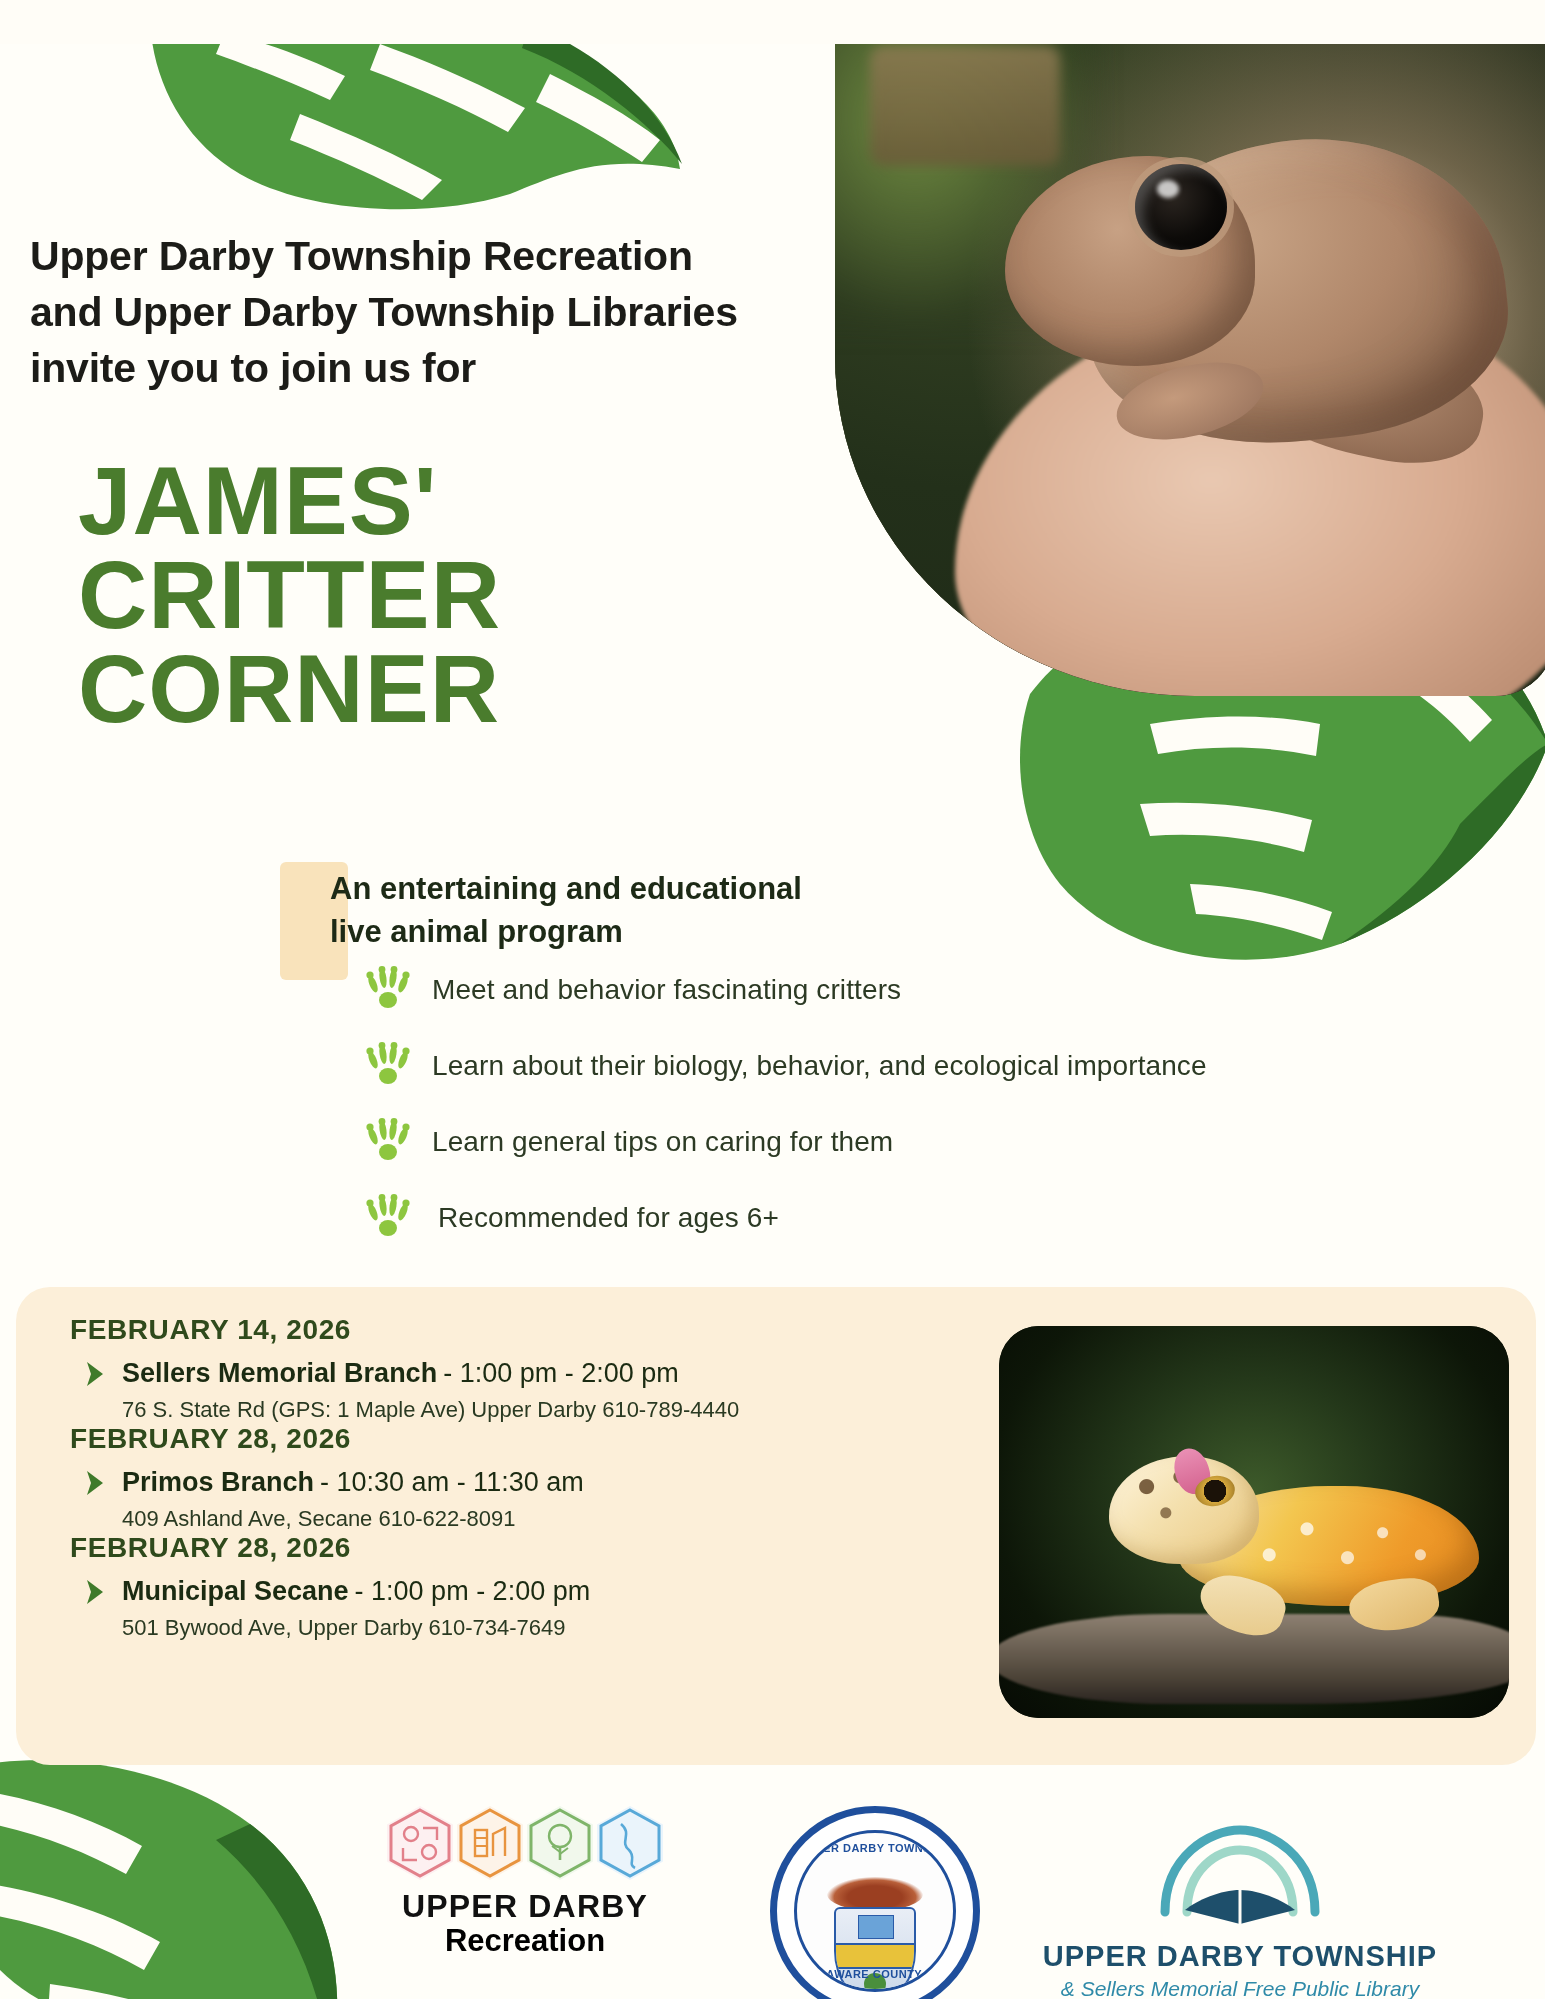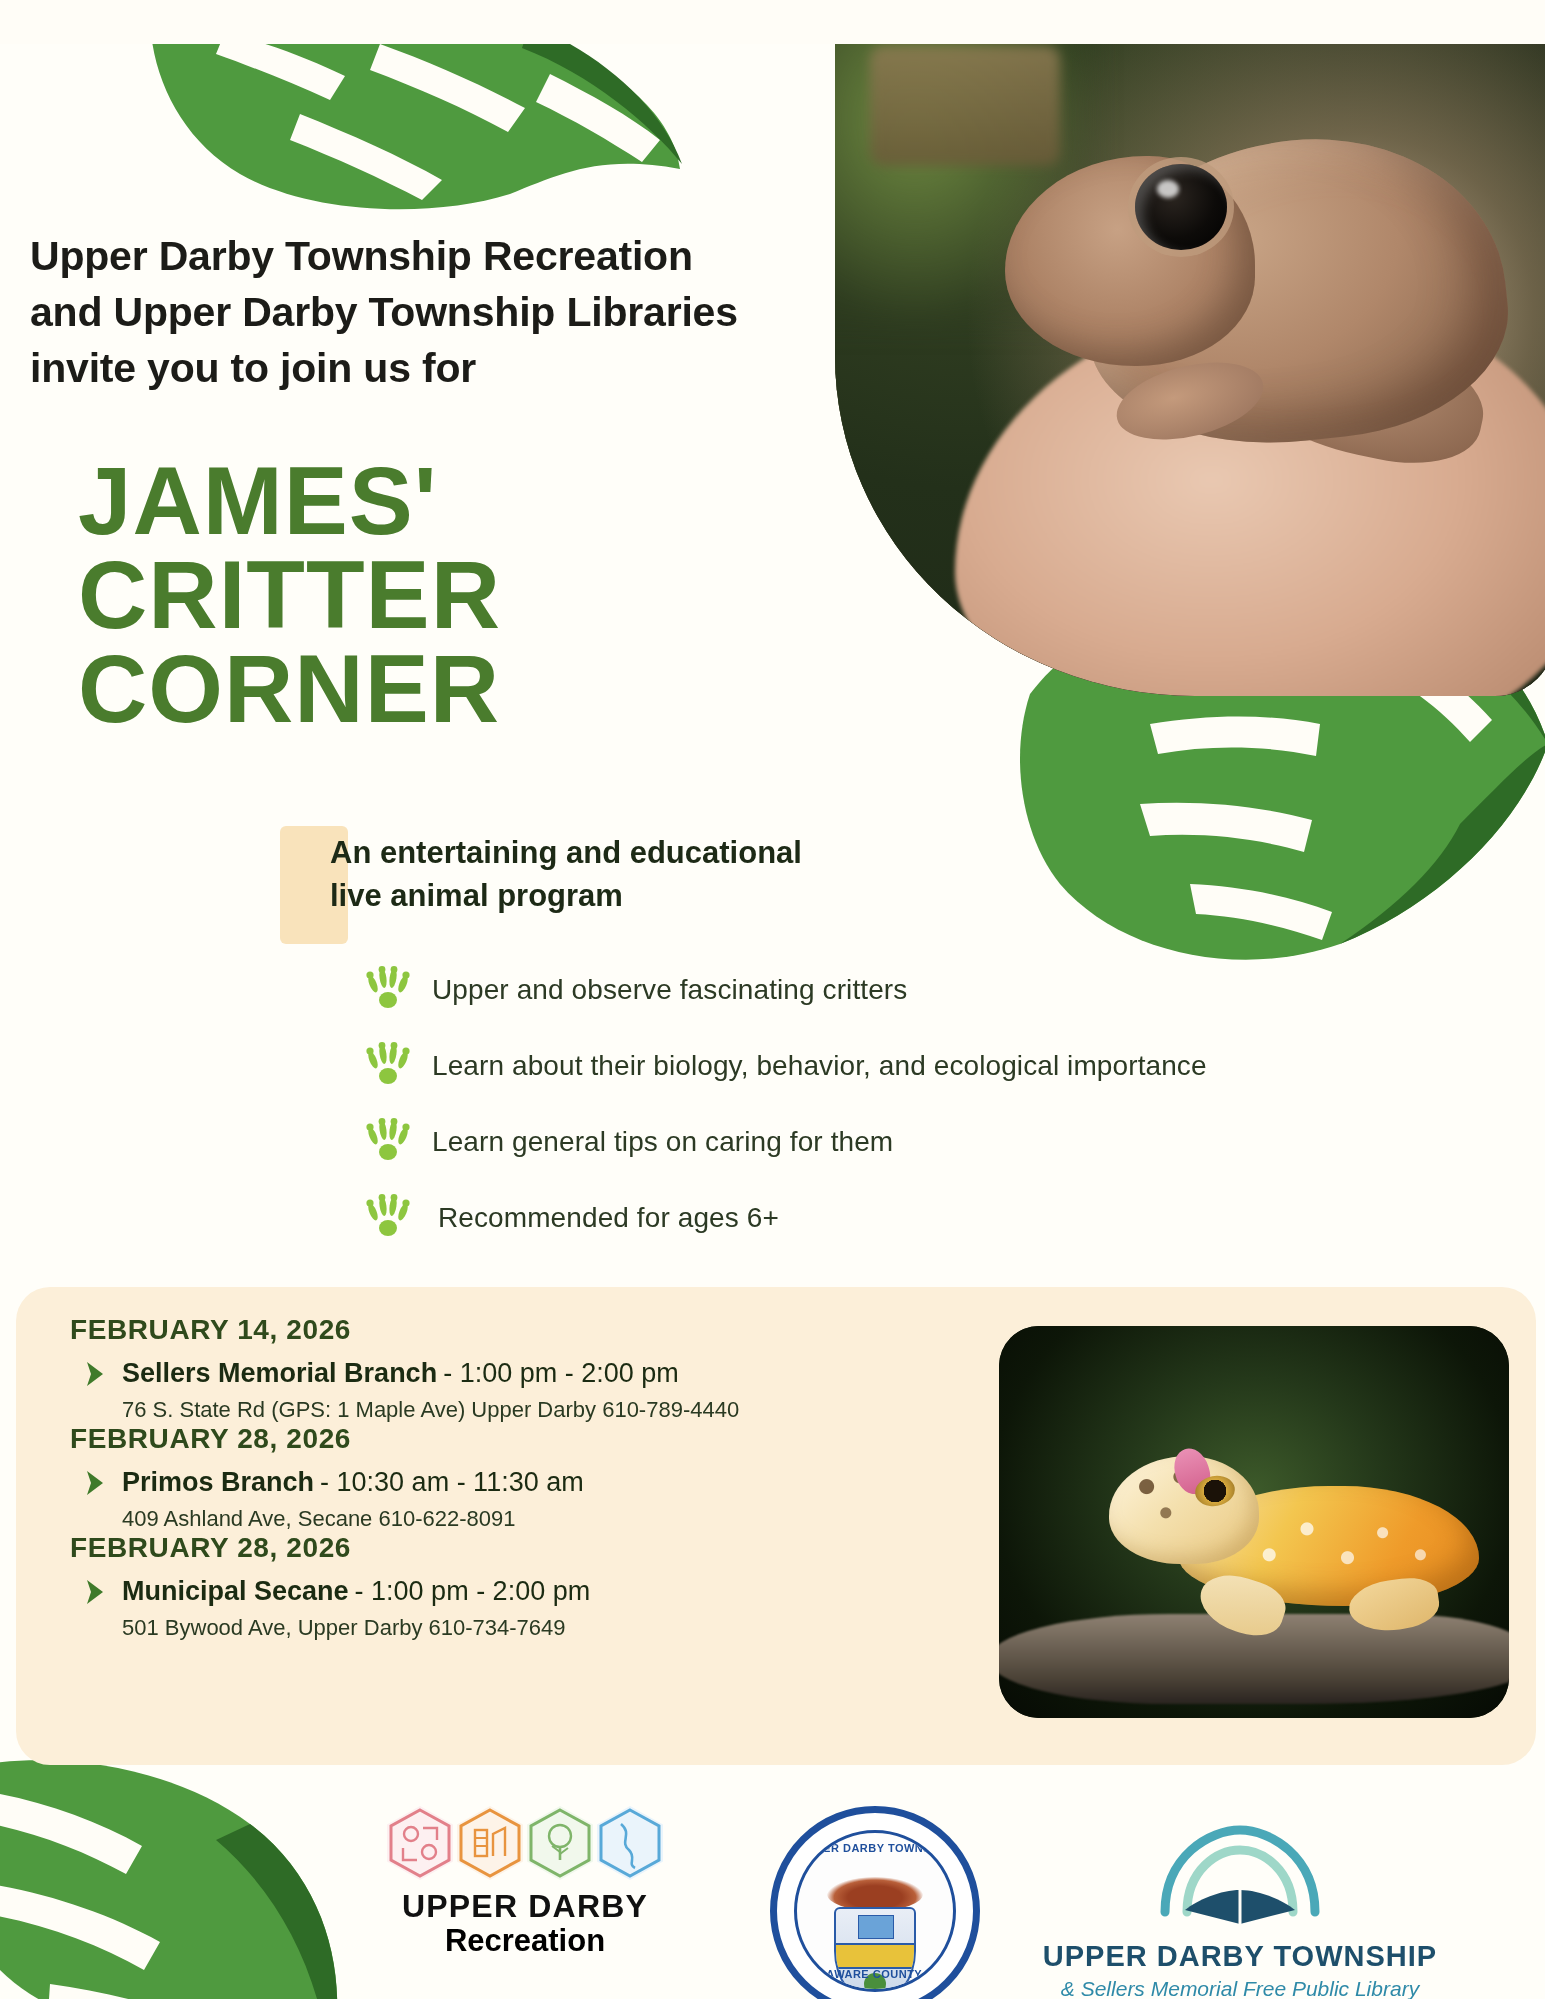--- a/index.html
+++ b/index.html
@@ -245,21 +245,21 @@
     font-size: 96px;
     line-height: 0.98;
     letter-spacing: 1px;
   }
   .title div { white-space: nowrap; }
 
   
   .subtitle-wrap {
     position: absolute;
     left: 280px;
-    top: 782px;
+    top: 818px;
     width: 760px;
     height: 118px;
   }
   .subtitle-block {
     position: absolute;
     left: 0; top: 0;
     width: 68px; height: 118px;
     background: #f9e3bb;
     border-radius: 6px;
   }
@@ -601,21 +601,21 @@
             <ellipse cx="19" cy="12" rx="3.4" ry="10" transform="rotate(-8 19 12)"></ellipse>
             <ellipse cx="29" cy="12" rx="3.4" ry="10" transform="rotate(8 29 12)"></ellipse>
             <ellipse cx="39" cy="18" rx="3.6" ry="9" transform="rotate(22 39 18)"></ellipse>
             <circle cx="6" cy="9" r="3.6"></circle>
             <circle cx="18" cy="3.5" r="3.4"></circle>
             <circle cx="30" cy="3.5" r="3.4"></circle>
             <circle cx="42" cy="9" r="3.6"></circle>
           </g>
         </svg>
       </span>
-      <span class="btext">Upper and observe fascinating critters</span>
+      <span class="btext">Meet and behavior fascinating critters</span>
     </div>
 
     <div class="bullet">
       <span class="pawicon">
         <svg width="48" height="48" viewBox="0 0 48 48">
           <g fill="#8dc63f">
             <ellipse cx="24" cy="34" rx="9" ry="8"></ellipse>
             <ellipse cx="9" cy="18" rx="3.6" ry="9" transform="rotate(-22 9 18)"></ellipse>
             <ellipse cx="19" cy="12" rx="3.4" ry="10" transform="rotate(-8 19 12)"></ellipse>
             <ellipse cx="29" cy="12" rx="3.4" ry="10" transform="rotate(8 29 12)"></ellipse>

